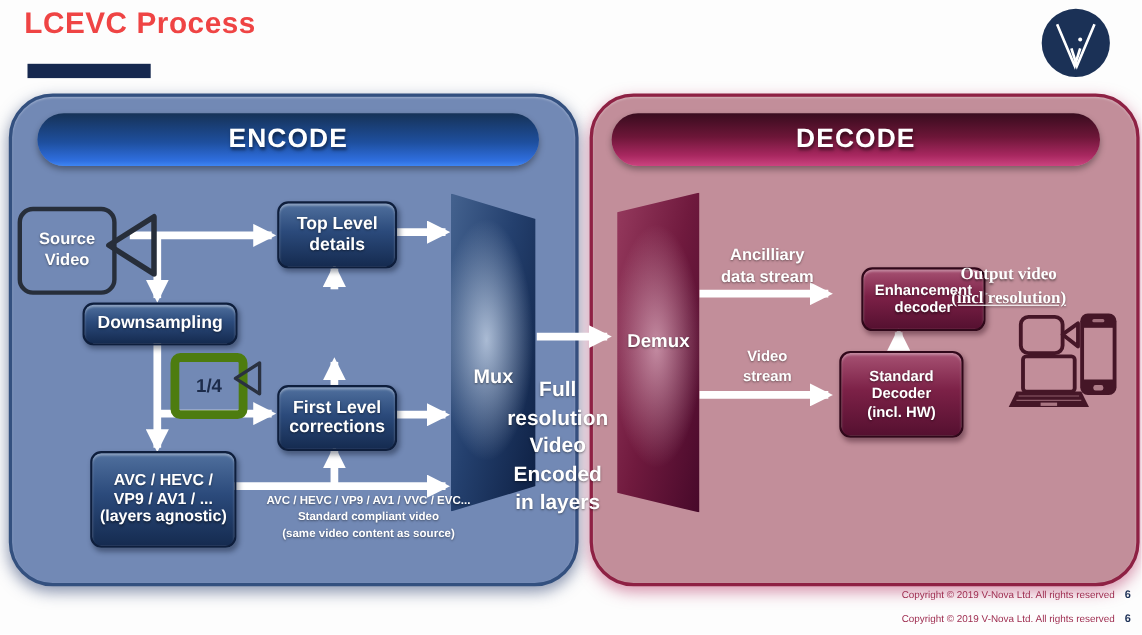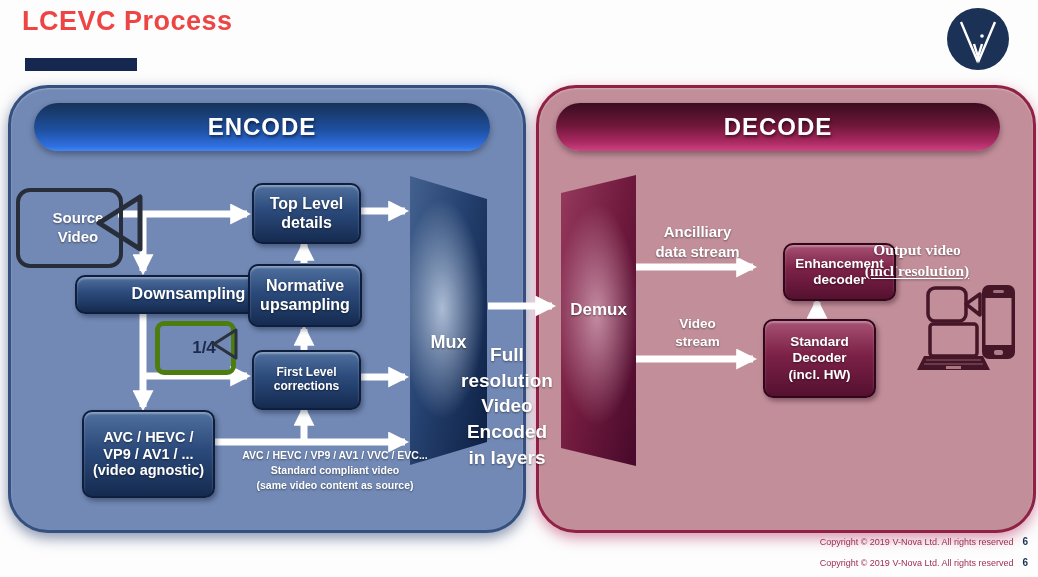--- a/index.html
+++ b/index.html
@@ -1,21 +1,21 @@
 <!DOCTYPE html>
 <html><head>
 <meta charset="utf-8">
 <style>
   html,body{margin:0;padding:0;background:#fff;}
   #slide{position:relative;width:1038px;height:577px;background:#fdfdfd;overflow:hidden;
          font-family:"Liberation Sans",sans-serif;}
   .abs{position:absolute;}
   .preline{white-space:pre-line;}
   .wlabel{color:#fff;font-weight:700;text-align:center;text-shadow:0 1px 2px rgba(0,0,0,.45);}
-  .center{display:flex;align-items:center;justify-content:center;padding-left:17px;}
+  .center{display:flex;align-items:center;justify-content:center;}
 
   
   .title{left:22px;top:6px;font-size:27px;font-weight:700;color:#ef4444;letter-spacing:.5px;}
   .title-bar{left:25px;top:58px;width:112px;height:13px;background:#16284f;}
 
   
   .panel{border-radius:40px;}
   .encode-panel{left:8px;top:85px;width:512px;height:442px;background:#7289b5;
     border:3px solid #33507f;box-shadow:0 5px 14px rgba(40,60,110,.55),inset 0 1px 2px rgba(255,255,255,.3);}
   .decode-panel{left:536px;top:85px;width:494px;height:442px;background:#c28e9a;
@@ -35,21 +35,21 @@
         border:2px solid #0e1e3c;border-radius:10px;
         box-shadow:2px 3px 5px rgba(10,20,40,.4),inset 0 2px 2px rgba(255,255,255,.35);
         display:flex;align-items:center;justify-content:center;line-height:1.15;}
   .mbox{background:linear-gradient(180deg,#a75273 0%,#7c2147 45%,#551030 100%);
         border:2px solid #30081a;border-radius:10px;
         box-shadow:2px 3px 5px rgba(40,5,20,.4),inset 0 2px 2px rgba(255,255,255,.3);
         display:flex;align-items:center;justify-content:center;line-height:1.2;}
 
   .srcbox{left:16px;top:188px;width:82px;height:72px;border:4px solid #272e3a;border-radius:14px;
         font-size:15px;line-height:1.25;}
-  .quarterbox{left:155px;top:321px;width:54px;height:44px;border:5px solid #4d7c0f;border-radius:9px;
+  .quarterbox{left:155px;top:321px;width:54px;height:44px;border:8px solid #4d7c0f;border-radius:9px;
         font-size:17px;font-weight:700;color:#1c2b4a;}
 
   
   .mux{left:410px;top:176px;width:77px;height:289px;
        clip-path:polygon(0 0,100% 8%,100% 92%,0 100%);
        background:radial-gradient(55% 38% at 42% 46%,rgba(215,228,246,.75) 0%,rgba(215,228,246,0) 100%),
                   linear-gradient(102deg,#44628f 0%,#24406e 45%,#0d1f42 100%);}
   .demux{left:561px;top:175px;width:75px;height:291px;
        clip-path:polygon(0 6.2%,100% 0,100% 100%,0 93.8%);
        background:radial-gradient(55% 38% at 48% 48%,rgba(240,200,215,.65) 0%,rgba(240,200,215,0) 100%),
@@ -112,36 +112,34 @@
 
   <div class="abs srcbox center wlabel preline">Source
 Video</div>
   <svg class="abs" style="left:96px;top:192px;" width="48" height="62" viewBox="0 0 48 62">
     <polygon points="3,31 44,5 44,57" fill="none" stroke="#272e3a" stroke-width="5" stroke-linejoin="round"></polygon>
   </svg>
 
   <div class="abs nbox wlabel preline" style="left:252px;top:183px;width:105px;height:57px;font-size:16px;">Top Level
 details</div>
 
-  <div class="abs nbox wlabel" style="left:75px;top:275px;width:137px;height:35px;font-size:16px;padding-left:43px;">Downsampling</div>
+  <div class="abs nbox wlabel" style="left:75px;top:275px;width:137px;height:35px;font-size:16px;">Downsampling</div>
 
   <div class="abs quarterbox center">1/4</div>
   <svg class="abs" style="left:212px;top:326px;" width="28" height="36" viewBox="0 0 28 36">
     <polygon points="2,18 24,4 24,32" fill="none" stroke="#2a3140" stroke-width="3" stroke-linejoin="round"></polygon>
   </svg>
 
-  <div class="abs nbox wlabel preline" style="left:248px;top:264px;width:110px;height:59px;font-size:16px;">Normative
-upsampling</div>
 
-  <div class="abs nbox wlabel preline" style="left:252px;top:350px;width:105px;height:56px;font-size:12px;">First Level
+  <div class="abs nbox wlabel preline" style="left:252px;top:350px;width:105px;height:56px;font-size:16px;">First Level
 corrections</div>
 
   <div class="abs nbox wlabel preline" style="left:82px;top:410px;width:129px;height:84px;font-size:14.5px;">AVC / HEVC /
 VP9 / AV1 / ...
-(video agnostic)</div>
+(layers agnostic)</div>
 
   <div class="abs wlabel" style="left:410px;top:296px;width:77px;font-size:18px;margin-top:36px;">Mux</div>
 
   <div class="abs wlabel preline" style="left:207px;top:448px;width:200px;font-size:10.5px;line-height:1.45;margin-left:28px;">AVC / HEVC / VP9 /  AV1 / VVC / EVC...
 Standard compliant video
 (same video content as source)</div>
 
   <div class="abs wlabel preline" style="left:442px;top:342px;width:130px;font-size:19px;line-height:1.35;">Full resolution
 Video
 Encoded

